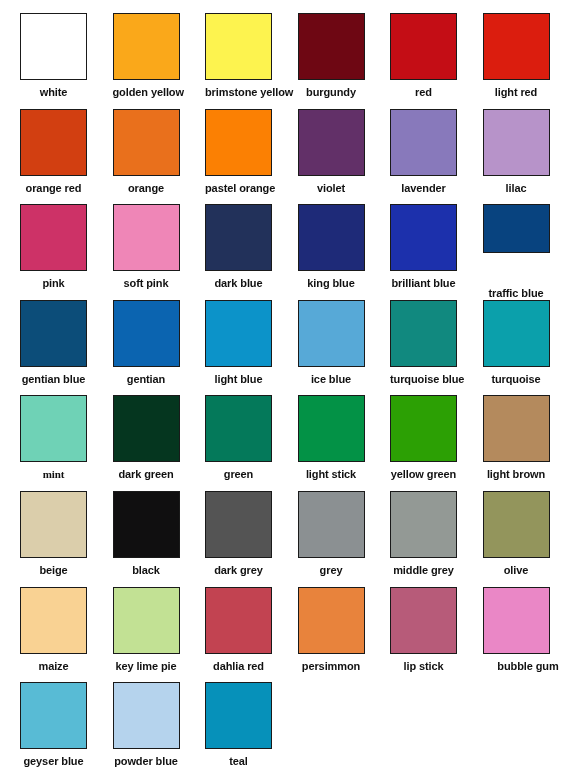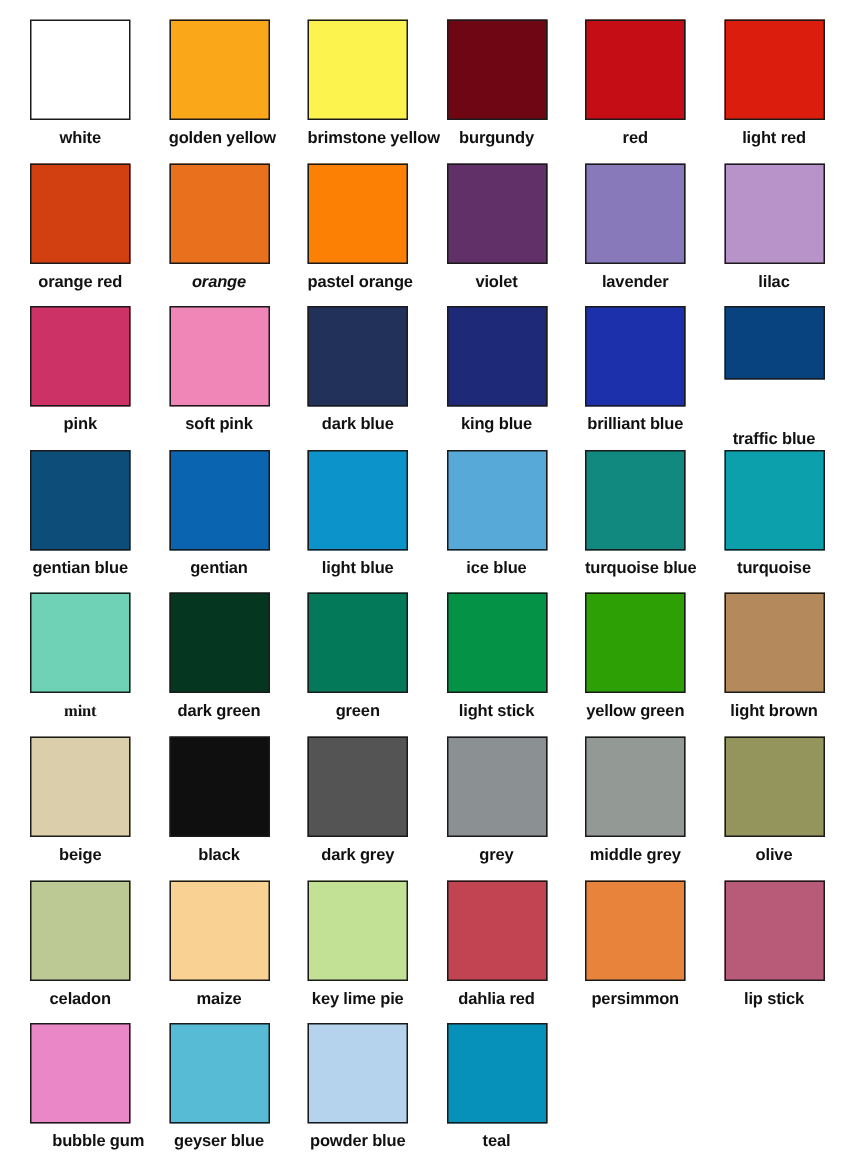--- a/index.html
+++ b/index.html
@@ -83,21 +83,21 @@
       <div class="swatch-cell">
         <div class="swatch-chip" style="background-color: rgb(219, 29, 14); border-color: rgb(26, 26, 26);"></div>
         <div class="swatch-label" style="color: rgb(17, 17, 17);">light red</div>
       </div>
       <div class="swatch-cell">
         <div class="swatch-chip" style="background-color: rgb(210, 63, 17); border-color: rgb(26, 26, 26);"></div>
         <div class="swatch-label" style="color: rgb(17, 17, 17);">orange red</div>
       </div>
       <div class="swatch-cell">
         <div class="swatch-chip" style="background-color: rgb(233, 112, 28); border-color: rgb(26, 26, 26);"></div>
-        <div class="swatch-label" style="color: rgb(17, 17, 17); font-style: italic;">orange</div>
+        <div class="swatch-label" style="color: rgb(17, 17, 17);">orange</div>
       </div>
       <div class="swatch-cell">
         <div class="swatch-chip" style="background-color: rgb(251, 128, 3); border-color: rgb(26, 26, 26);"></div>
         <div class="swatch-label" style="color: rgb(17, 17, 17);">pastel orange</div>
       </div>
       <div class="swatch-cell">
         <div class="swatch-chip" style="background-color: rgb(98, 48, 104); border-color: rgb(26, 26, 26);"></div>
         <div class="swatch-label" style="color: rgb(17, 17, 17);">violet</div>
       </div>
       <div class="swatch-cell">
@@ -196,24 +196,20 @@
         <div class="swatch-chip" style="background-color: rgb(139, 144, 146); border-color: rgb(26, 26, 26);"></div>
         <div class="swatch-label" style="color: rgb(17, 17, 17);">grey</div>
       </div>
       <div class="swatch-cell">
         <div class="swatch-chip" style="background-color: rgb(147, 153, 149); border-color: rgb(26, 26, 26);"></div>
         <div class="swatch-label" style="color: rgb(17, 17, 17);">middle grey</div>
       </div>
       <div class="swatch-cell">
         <div class="swatch-chip" style="background-color: rgb(147, 149, 92); border-color: rgb(26, 26, 26);"></div>
         <div class="swatch-label" style="color: rgb(17, 17, 17);">olive</div>
-      </div>
-      <div class="swatch-cell">
-        <div class="swatch-chip" style="background-color: rgb(188, 201, 148); border-color: rgb(26, 26, 26);"></div>
-        <div class="swatch-label" style="color: rgb(17, 17, 17);">celadon</div>
       </div>
       <div class="swatch-cell">
         <div class="swatch-chip" style="background-color: rgb(249, 210, 147); border-color: rgb(26, 26, 26);"></div>
         <div class="swatch-label" style="color: rgb(17, 17, 17);">maize</div>
       </div>
       <div class="swatch-cell">
         <div class="swatch-chip" style="background-color: rgb(194, 225, 148); border-color: rgb(26, 26, 26);"></div>
         <div class="swatch-label" style="color: rgb(17, 17, 17);">key lime pie</div>
       </div>
       <div class="swatch-cell">

